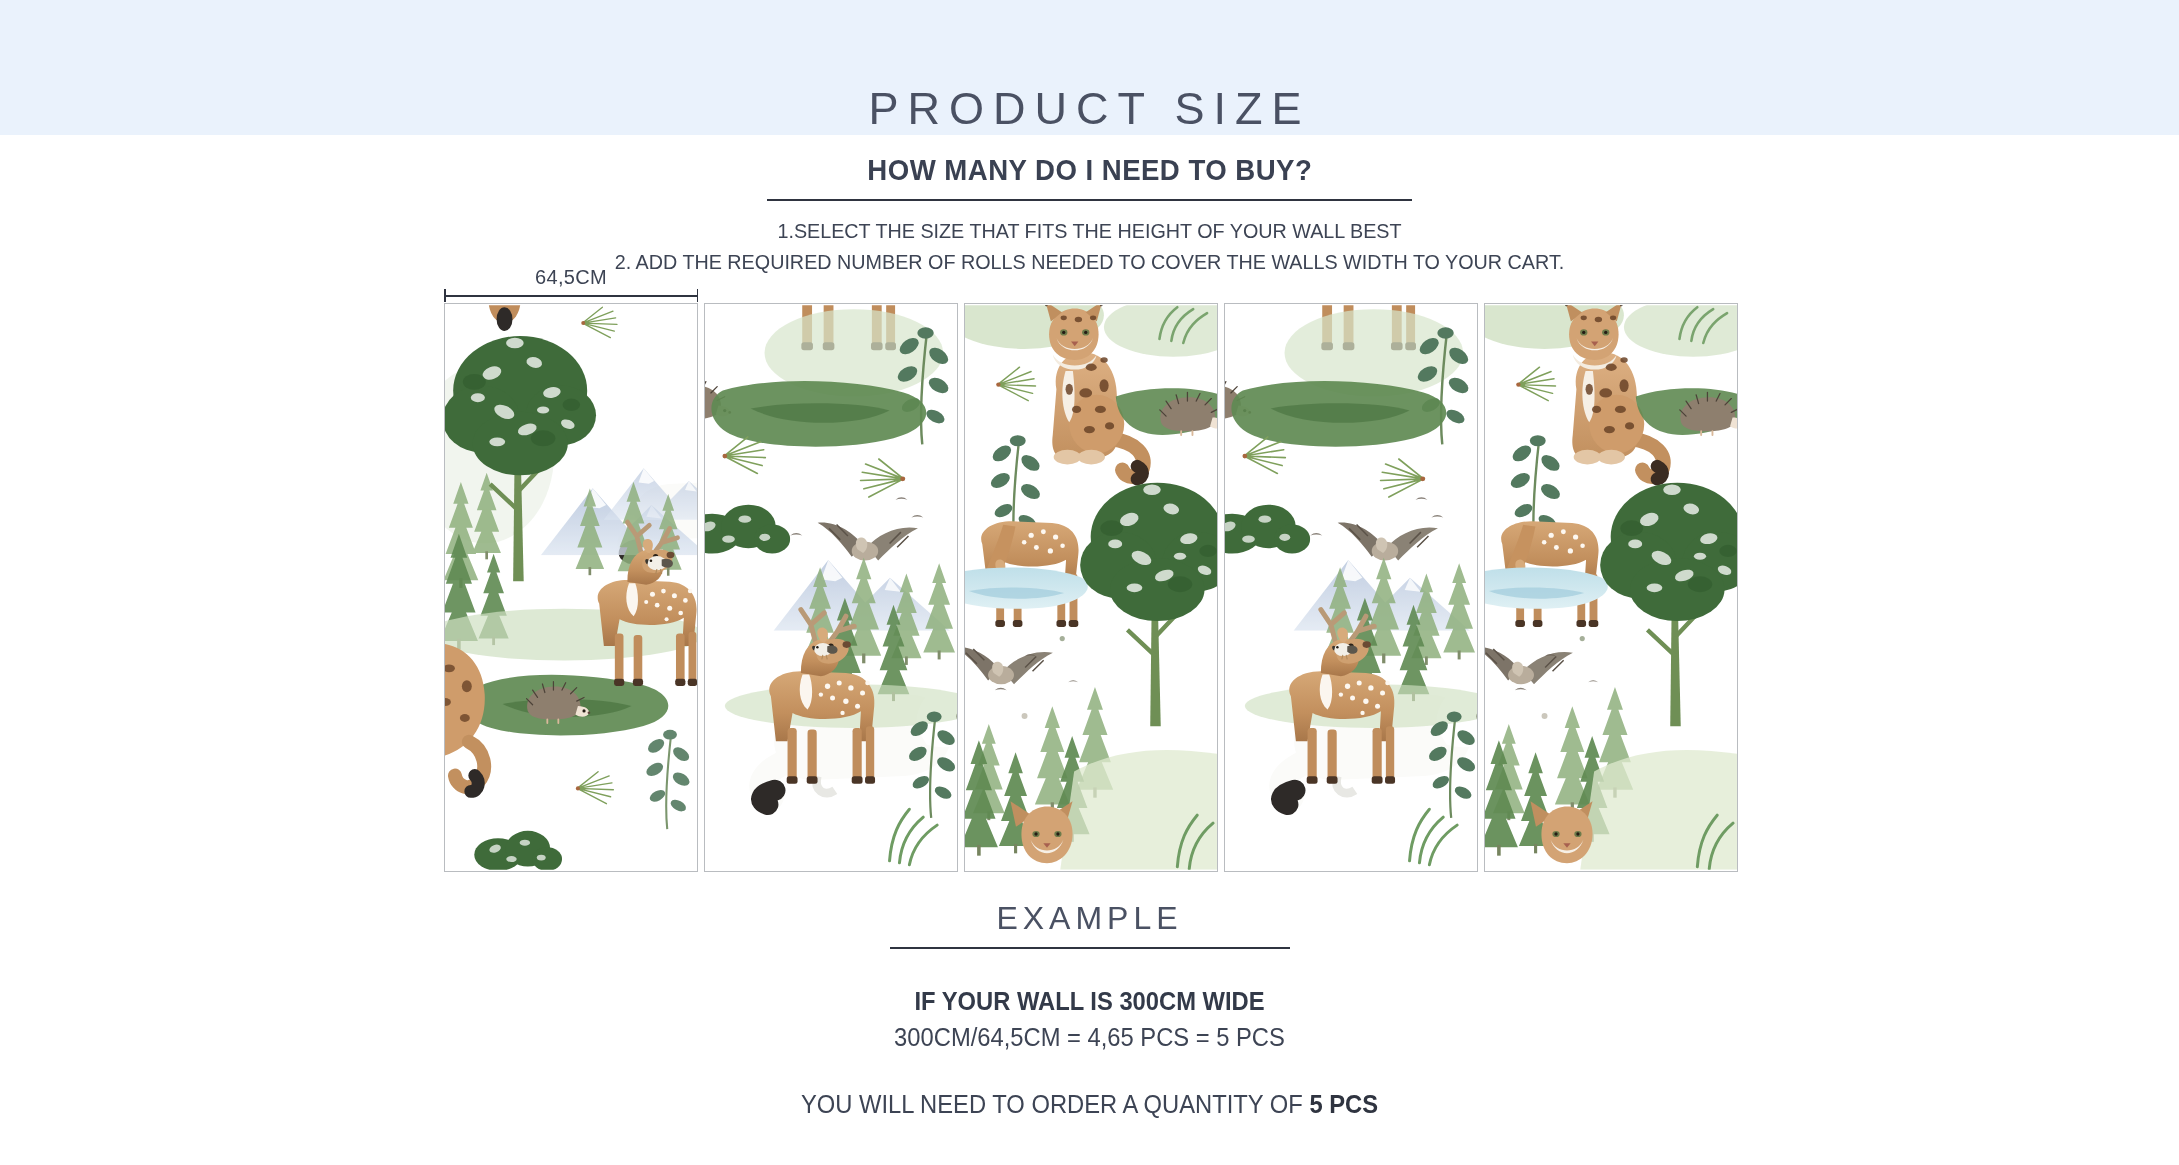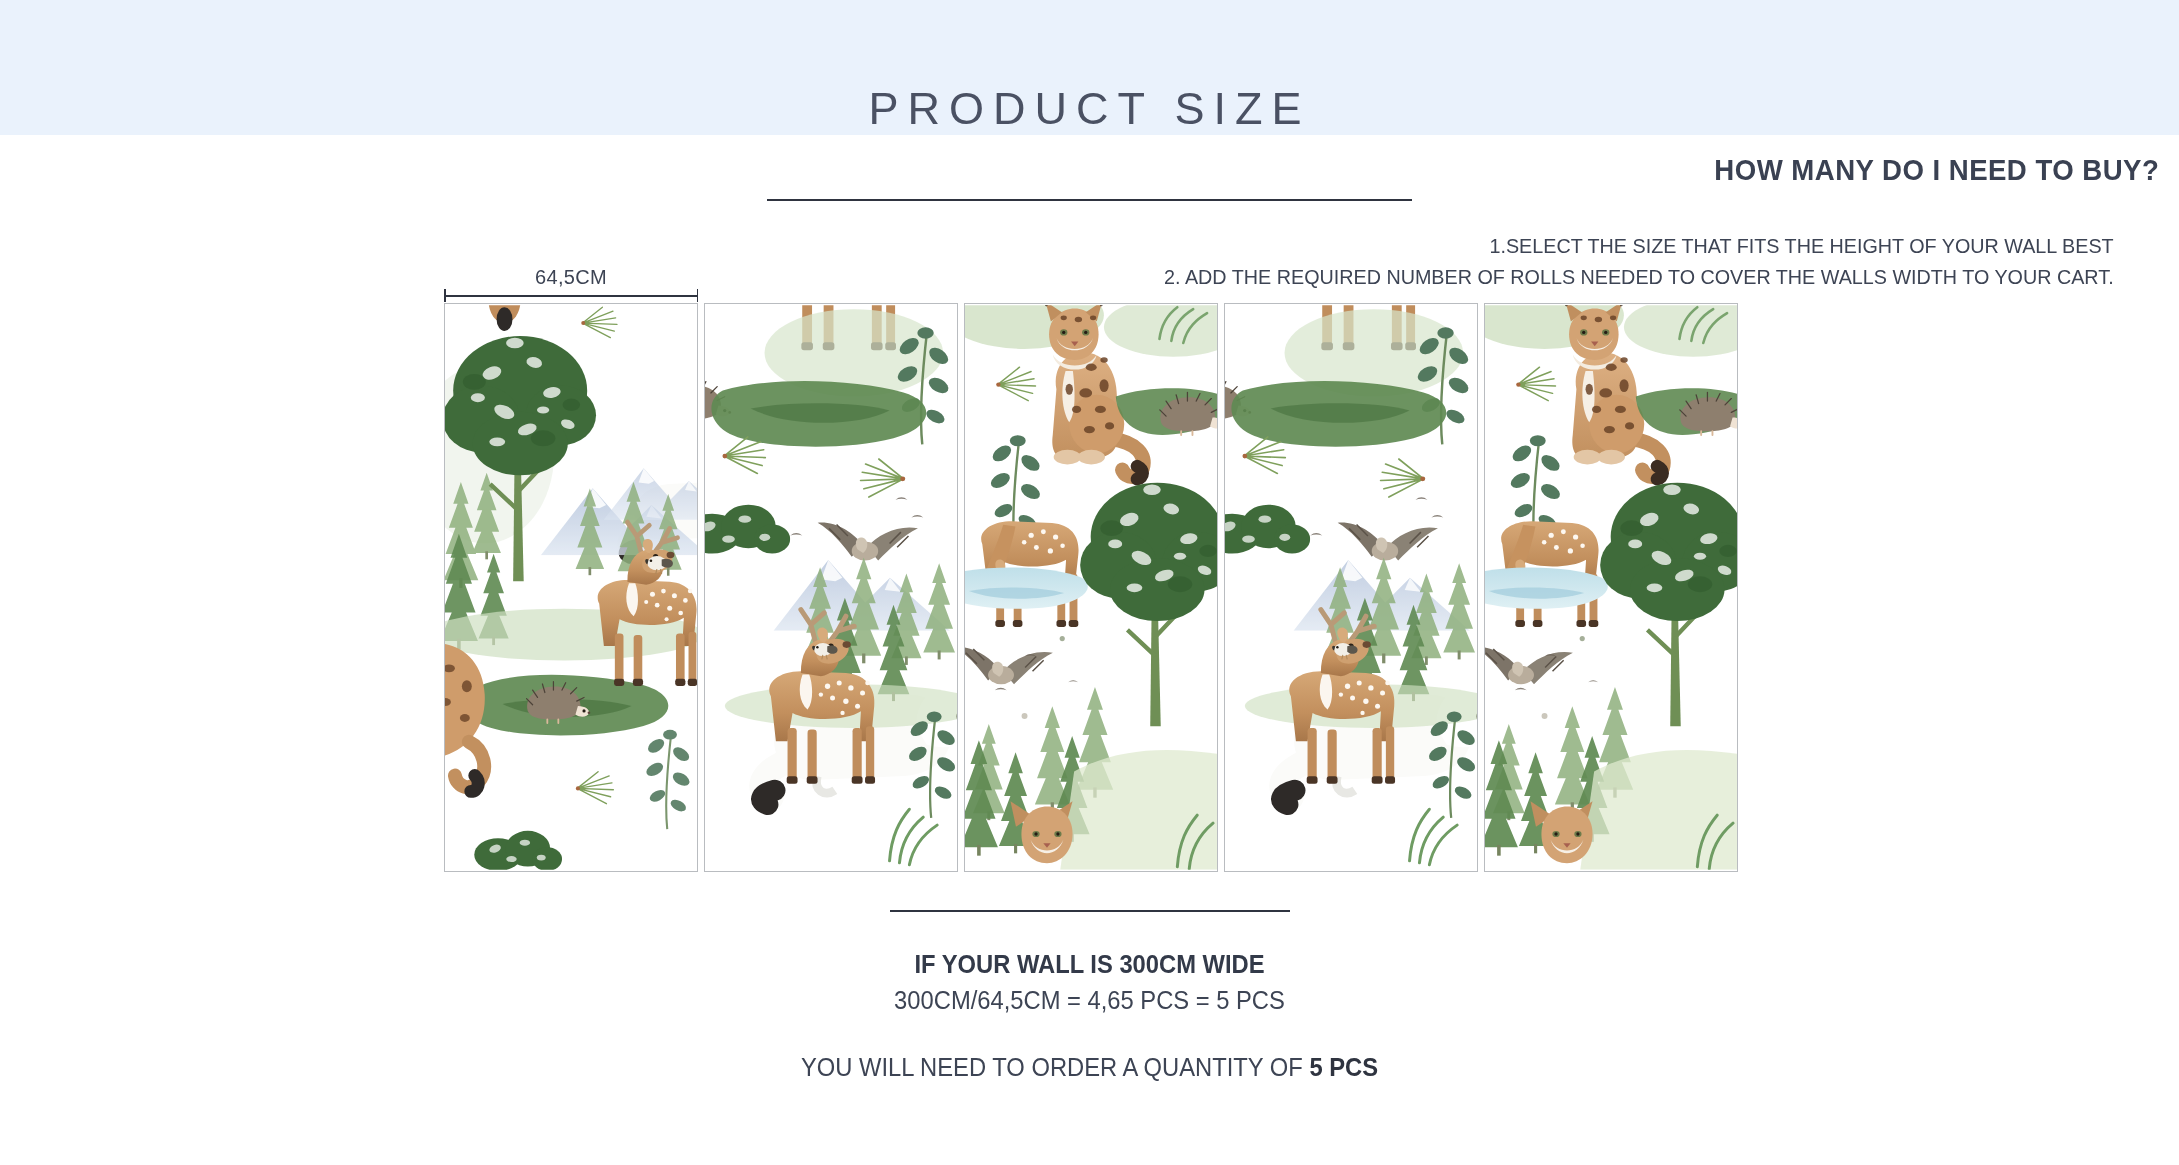--- a/index.html
+++ b/index.html
@@ -30,41 +30,41 @@
     font-size: 45px;
     font-weight: 300;
     letter-spacing: 9px;
     color: #4a5163;
     white-space: nowrap;
     font-family: "Liberation Sans", sans-serif;
   }
 
   
   .intro {
-    text-align: right;
+    text-align: center;
     padding-top: 18px;
   }
   .intro-heading {
     font-size: 30px;
     font-weight: bold;
     letter-spacing: 0.5px;
     color: #3a4152;
     transform: scaleX(0.92);
     display: inline-block;
   }
   .rule {
     height: 2px;
     background: #2f3440;
     margin: 12px auto 0 auto;
   }
   .rule-top { width: 645px; }
   .rule-example { width: 400px; margin-top: 10px; }
 
   .intro-lines {
-    margin-top: 29px;
+    margin-top: 14px;
   }
   .intro-line {
     font-size: 21px;
     font-weight: 400;
     color: #3d4454;
     line-height: 31px;
     transform: scaleX(0.94);
     display: block;
   }
 
@@ -669,17 +669,18 @@
   </div>
 
   <div class="panel">
     <svg width="252" height="567" viewBox="0 0 254 569">
       <use href="#tileC"></use>
     </svg>
   </div>
 </div>
 
 <div class="example">
+  <div class="example-title">EXAMPLE</div>
   <div class="rule rule-example"></div>
   <span class="example-l1">IF YOUR WALL IS 300CM WIDE</span>
   <span class="example-l2">300CM/64,5CM = 4,65 PCS = 5 PCS</span>
   <span class="example-l3"><span>YOU WILL NEED TO ORDER A QUANTITY OF </span><span class="bold">5 PCS</span></span>
 </div>
 
 </body></html>

